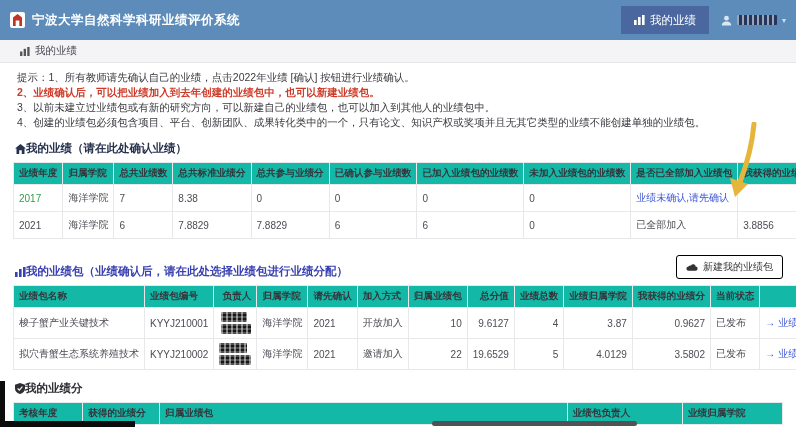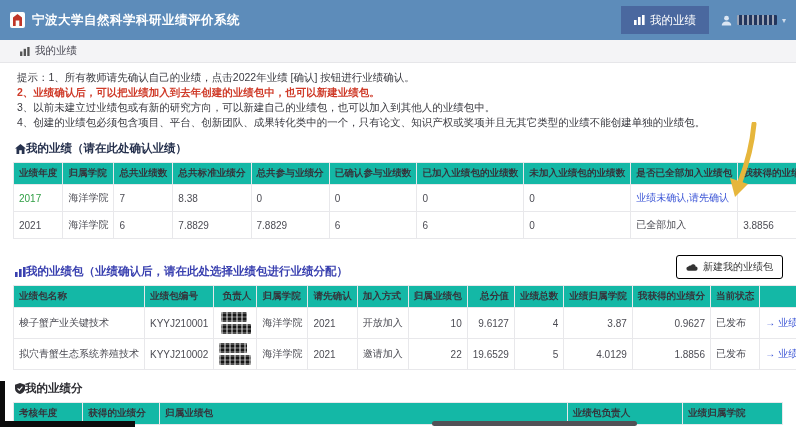--- a/index.html
+++ b/index.html
@@ -215,21 +215,21 @@
                 <span class="redacted" style="width:28px;"></span>
                 <span class="redacted" style="width:32px;"></span>
               </span></td>
           <td>海洋学院</td>
           <td>2021</td>
           <td>邀请加入</td>
           <td class="center">22</td>
           <td class="center">19.6529</td>
           <td class="center">5</td>
           <td class="center">4.0129</td>
-          <td class="center">1.8856</td>
+          <td class="center">3.5802</td>
           <td>已发布</td>
           <td class="link center">→ 业绩管理</td>
         </tr>
       </tbody>
     </table>
 
     <div class="sec-title dark">
       <svg class="icn" width="10" height="11" viewBox="0 0 10 11">
           <path d="M5 0 L10 1.8 L10 5.5 C10 8.4 7.9 10.3 5 11 C2.1 10.3 0 8.4 0 5.5 L0 1.8 Z" fill="#2e2e33"></path>
           <path d="M2.6 5.4 L4.3 7.1 L7.4 3.7" stroke="#fff" stroke-width="1.1" fill="none"></path>

